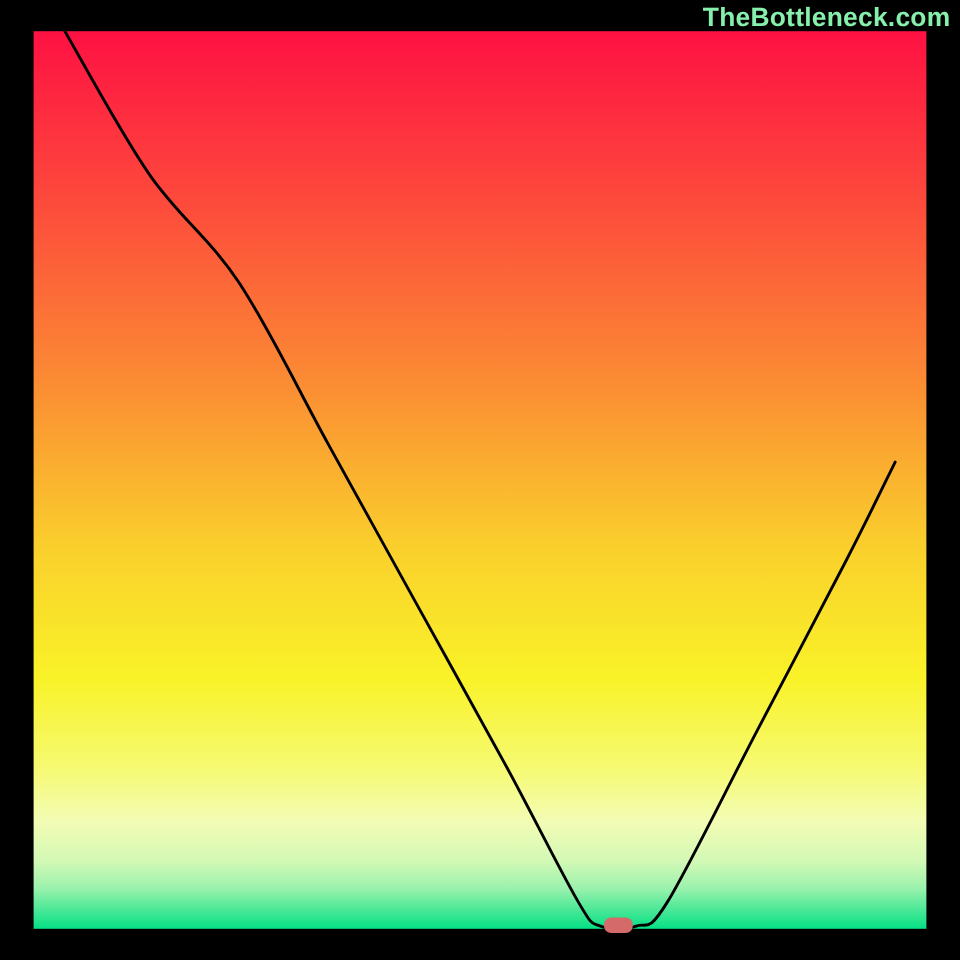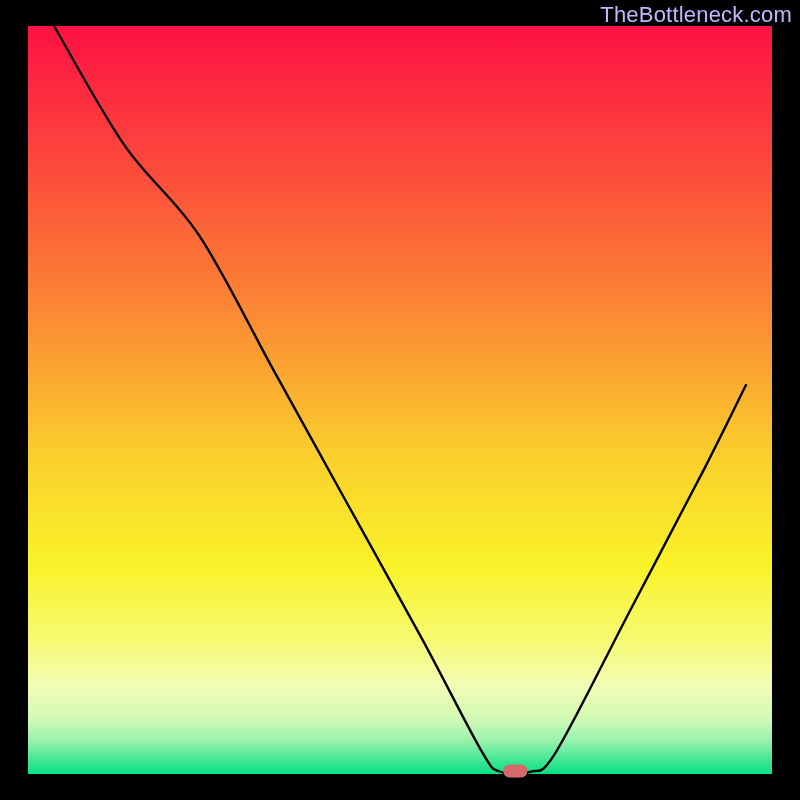--- a/index.html
+++ b/index.html
@@ -14,22 +14,22 @@
     position: relative;
     width: 800px;
     height: 800px;
   }
   .watermark {
     position: absolute;
     top: 2px;
     right: 8px;
     font-family: Arial, Helvetica, sans-serif;
     font-size: 22px;
-    font-weight: 400;
-    color: #c4b5fd;
+    font-weight: 700;
+    color: #86efac;
     z-index: 10;
     letter-spacing: 0.2px;
   }
   svg {
     display: block;
   }
 </style>
 </head>
 <body>
 

